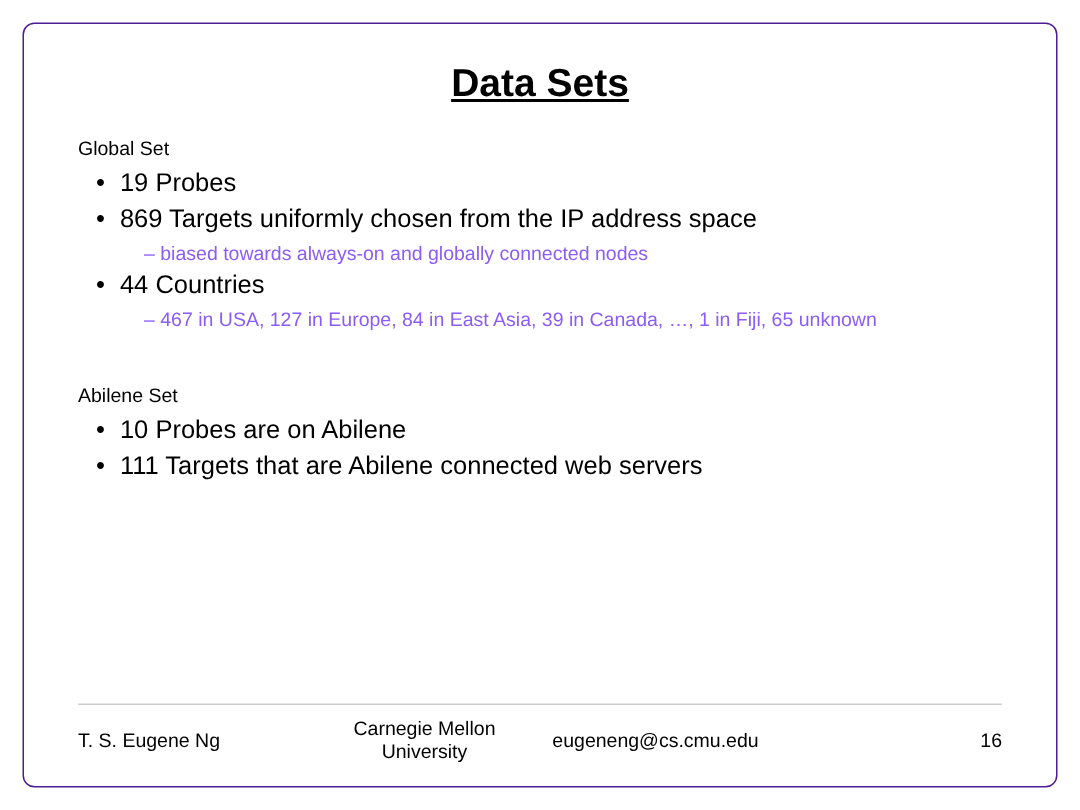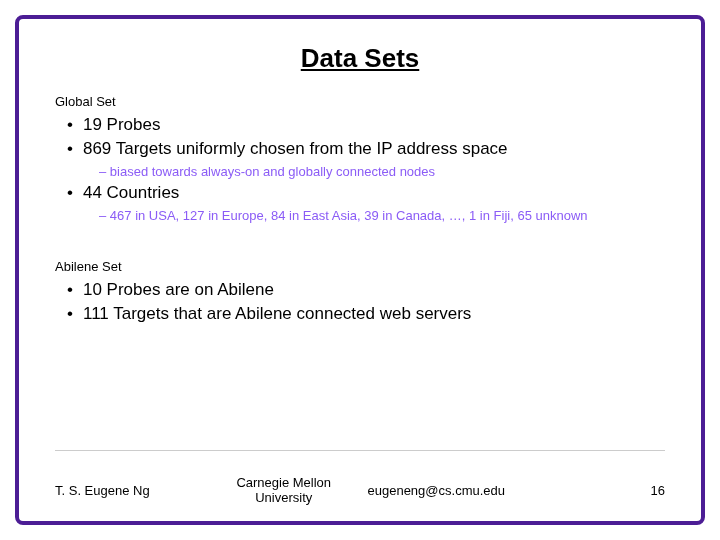--- a/index.html
+++ b/index.html
@@ -14,21 +14,21 @@
       background: #fff;
       font-family: Arial, Helvetica, sans-serif;
       display: flex;
       align-items: center;
       justify-content: center;
     }
 
     .slide {
       width: 690px;
       height: 510px;
-      border: 4px solid #4c1d95;
+      border: 1px solid #4c1d95;
       border-radius: 8px;
       display: flex;
       flex-direction: column;
       padding: 24px 36px 16px 36px;
       background: #fff;
       position: relative;
     }
 
     .slide-title {
       text-align: center;
@@ -81,21 +81,21 @@
 
     .abilene-section {
       margin-top: 34px;
     }
 
     .slide-footer {
       display: flex;
       justify-content: flex-end;
       align-items: center;
       border-top: 1px solid #ccc;
-      padding-top: 24px;
+      padding-top: 8px;
       font-size: 13px;
       color: #000;
       margin-top: 8px;
     }
 
     .footer-item {
       flex: 1;
       text-align: center;
     }
 

